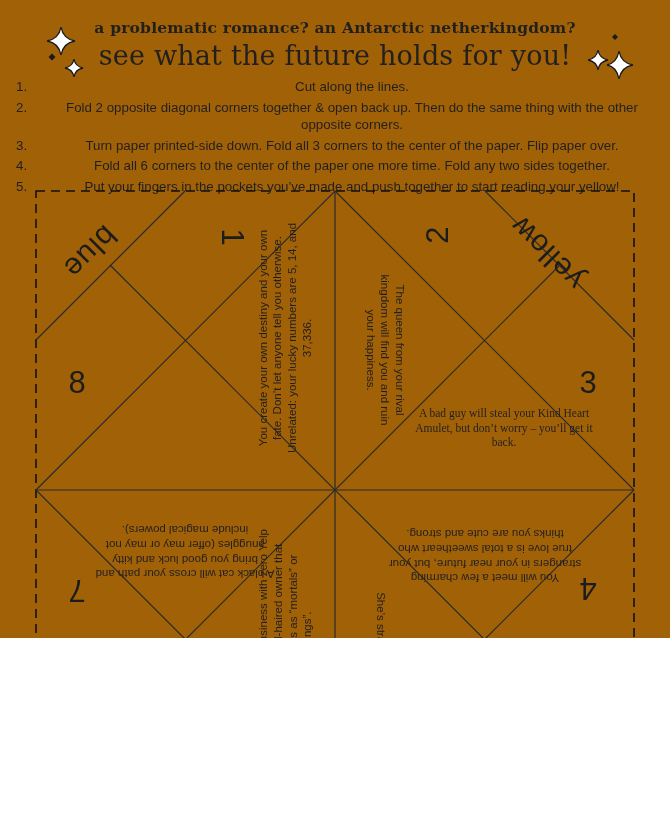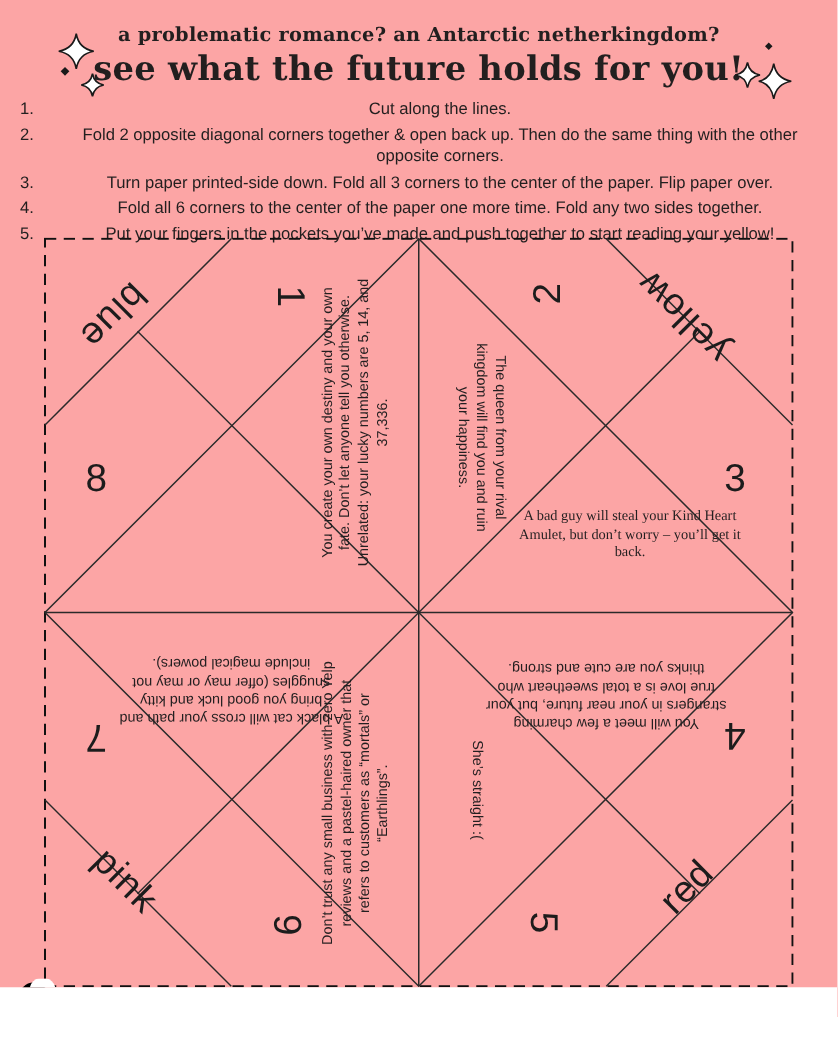--- a/index.html
+++ b/index.html
@@ -1,22 +1,22 @@
 <!DOCTYPE html>
 <html><head>
 <meta charset="utf-8">
 <style>
   html,body{margin:0;padding:0;background:#fff;}
-  #page{position:relative;width:670px;height:790px;background:#fca5a5;overflow:hidden;
+  #page{position:relative;width:670px;height:638px;background:#a16207;overflow:hidden;
         font-family:"Liberation Sans",sans-serif;color:#221f1f;}
 
   
   .header{position:absolute;left:0;top:18px;width:670px;text-align:center;}
   .subtitle{font-family:"DejaVu Serif",serif;font-size:15.5px;font-weight:600;letter-spacing:.2px;}
-  .title{font-family:"DejaVu Serif",serif;font-size:27px;font-weight:700;margin-top:3px;letter-spacing:.2px;}
+  .title{font-family:"DejaVu Serif",serif;font-size:27px;font-weight:400;margin-top:3px;letter-spacing:.2px;}
   .sparkles{position:absolute;}
   .sp-left{left:46px;top:24px;}
   .sp-right{left:588px;top:32px;}
 
   
   .instructions{position:absolute;left:16px;top:78px;width:648px;font-size:13.3px;line-height:1.32;}
   .instr{display:flex;margin-bottom:3px;}
   .instr .num{width:24px;flex:none;}
   .instr .txt{flex:1;text-align:center;}
 

